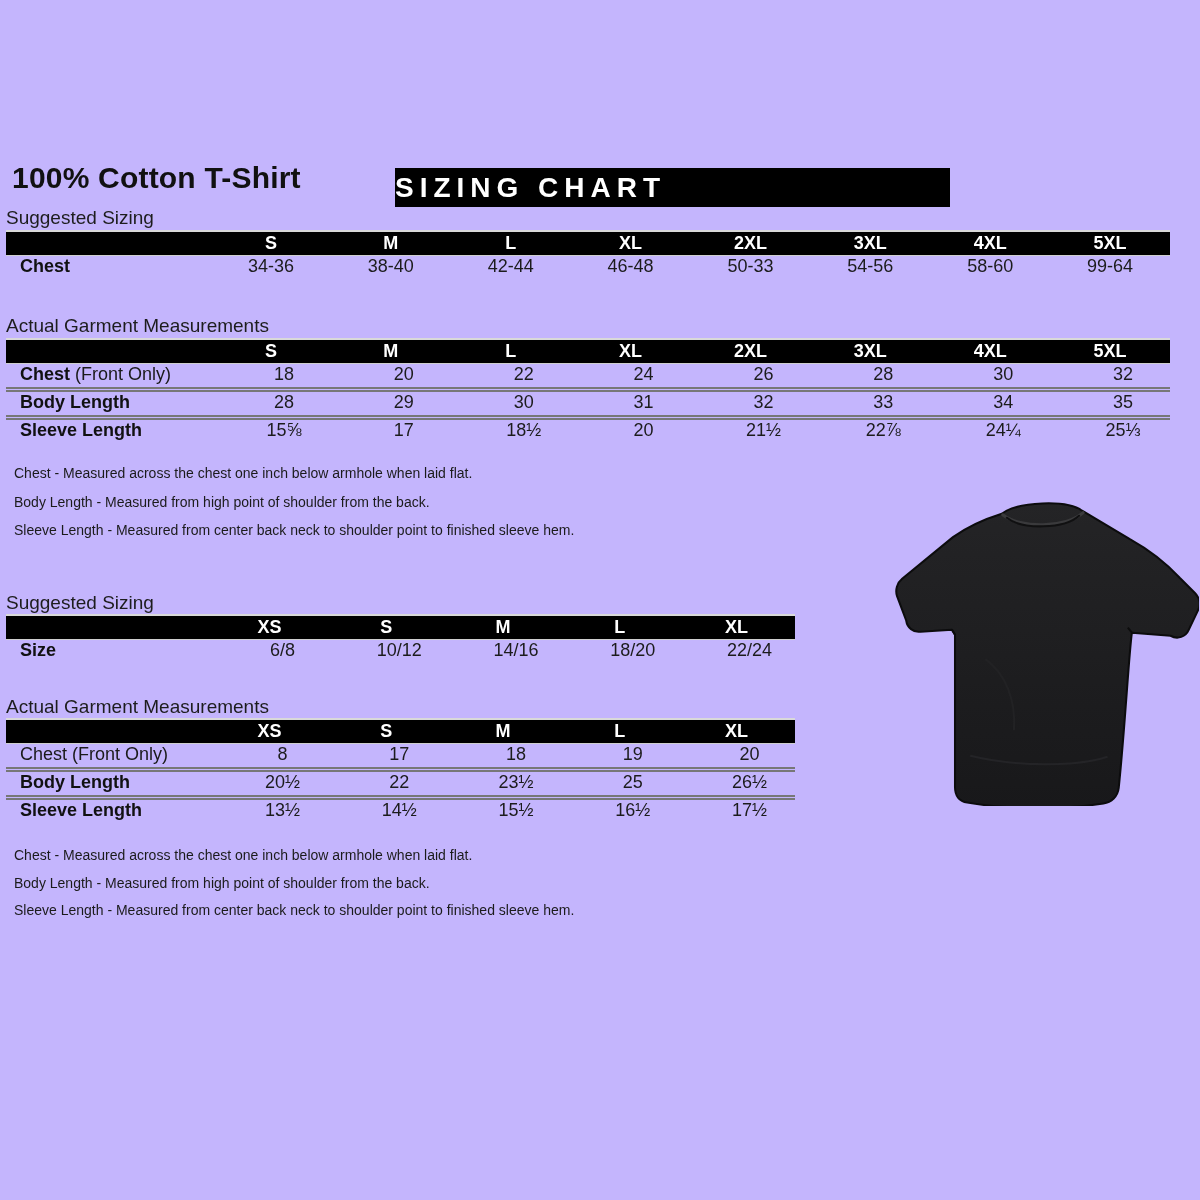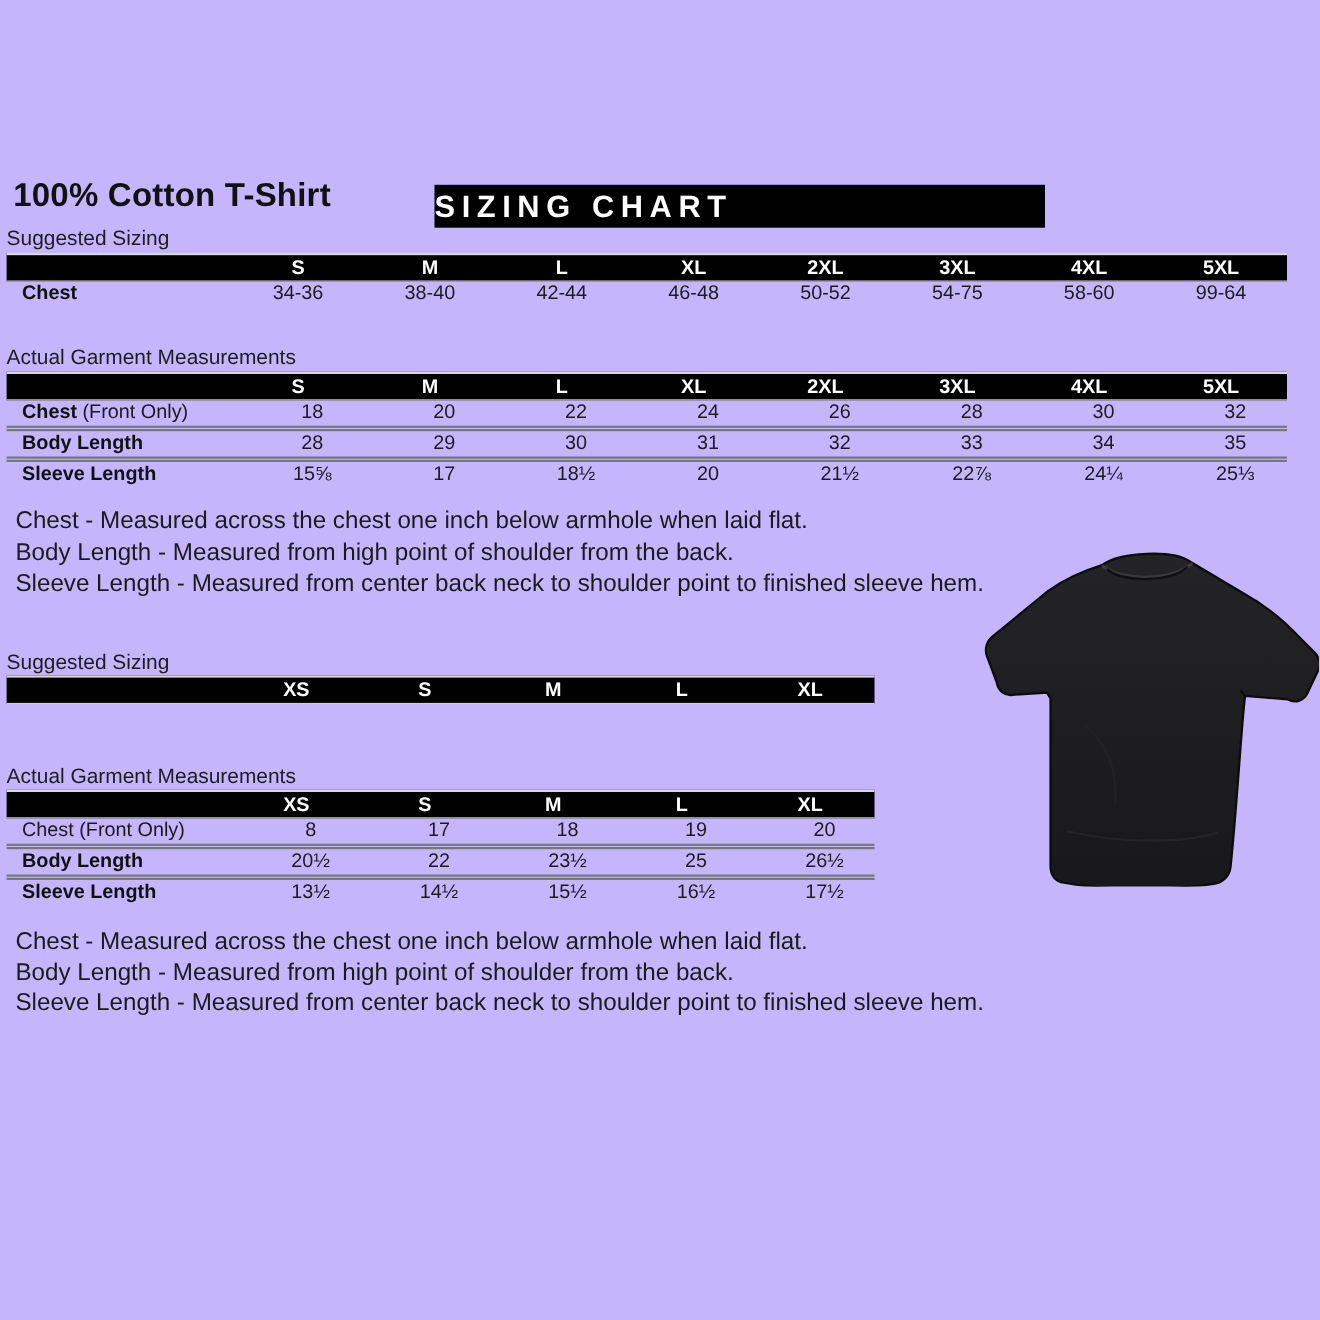--- a/index.html
+++ b/index.html
@@ -28,21 +28,21 @@
   .cell-val { flex:1 1 0; text-align:center; font-size:18px; color:#1c1c1c; }
   .col-head { color:#fff !important; font-weight:bold; }
   .t-row { display:flex; align-items:flex-start; height:32px; }
   .compact .t-row { height:28px;gap:26px; }
   .size-table .t-row.lined:not(:last-child) { border-bottom:5px double #777; }
   .lbl-bold { font-weight:bold; color:#111; }
   .lbl-normal { font-weight:normal; color:#1a1a1a; }
   .lbl-suffix { font-weight:normal; color:#1a1a1a; }
 
   .notes { left:14px; }
-  .note-line { font-size:22px; line-height:28.5px; color:#1b1b1b; }
+  .note-line { font-size:14px; line-height:28.5px; color:#1b1b1b; }
   .notes-bottom .note-line { line-height:27.5px; }
 
   .tshirt-wrap { left:894px; top:496px; width:305px; height:310px; }
 </style>
 </head>
 <body>
 
 <div class="page">
 
   <div class="abs main-title">100% Cotton T-Shirt</div>
@@ -62,22 +62,22 @@
         <div class="cell-val col-head">3XL</div>
         <div class="cell-val col-head">4XL</div>
         <div class="cell-val col-head">5XL</div>
       </div>
       <div class="t-row">
         <div class="cell-label"><span class="lbl-bold">Chest</span></div>
         <div class="cell-val">34-36</div>
         <div class="cell-val">38-40</div>
         <div class="cell-val">42-44</div>
         <div class="cell-val">46-48</div>
-        <div class="cell-val">50-52</div>
-        <div class="cell-val">54-75</div>
+        <div class="cell-val">50-33</div>
+        <div class="cell-val">54-56</div>
         <div class="cell-val">58-60</div>
         <div class="cell-val">99-64</div>
       </div>
     </div>
 
   <div class="abs sec-label" style="left:6px; top:315px;">Actual Garment Measurements</div>
   <div class="abs size-table compact" style="left:6px; top:338px; width:1164px;">
       <div class="t-head">
         <div class="cell-label"></div>
         <div class="cell-val col-head">S</div>
@@ -133,20 +133,28 @@
 
   <div class="abs sec-label" style="left:6px; top:592px;">Suggested Sizing</div>
   <div class="abs size-table compact" style="left:6px; top:614px; width:789px;">
       <div class="t-head">
         <div class="cell-label"></div>
         <div class="cell-val col-head">XS</div>
         <div class="cell-val col-head">S</div>
         <div class="cell-val col-head">M</div>
         <div class="cell-val col-head">L</div>
         <div class="cell-val col-head">XL</div>
+      </div>
+      <div class="t-row">
+        <div class="cell-label"><span class="lbl-bold">Size</span></div>
+        <div class="cell-val">6/8</div>
+        <div class="cell-val">10/12</div>
+        <div class="cell-val">14/16</div>
+        <div class="cell-val">18/20</div>
+        <div class="cell-val">22/24</div>
       </div>
     </div>
 
   <div class="abs sec-label" style="left:6px; top:696px;">Actual Garment Measurements</div>
   <div class="abs size-table compact" style="left:6px; top:718px; width:789px;">
       <div class="t-head">
         <div class="cell-label"></div>
         <div class="cell-val col-head">XS</div>
         <div class="cell-val col-head">S</div>
         <div class="cell-val col-head">M</div>

